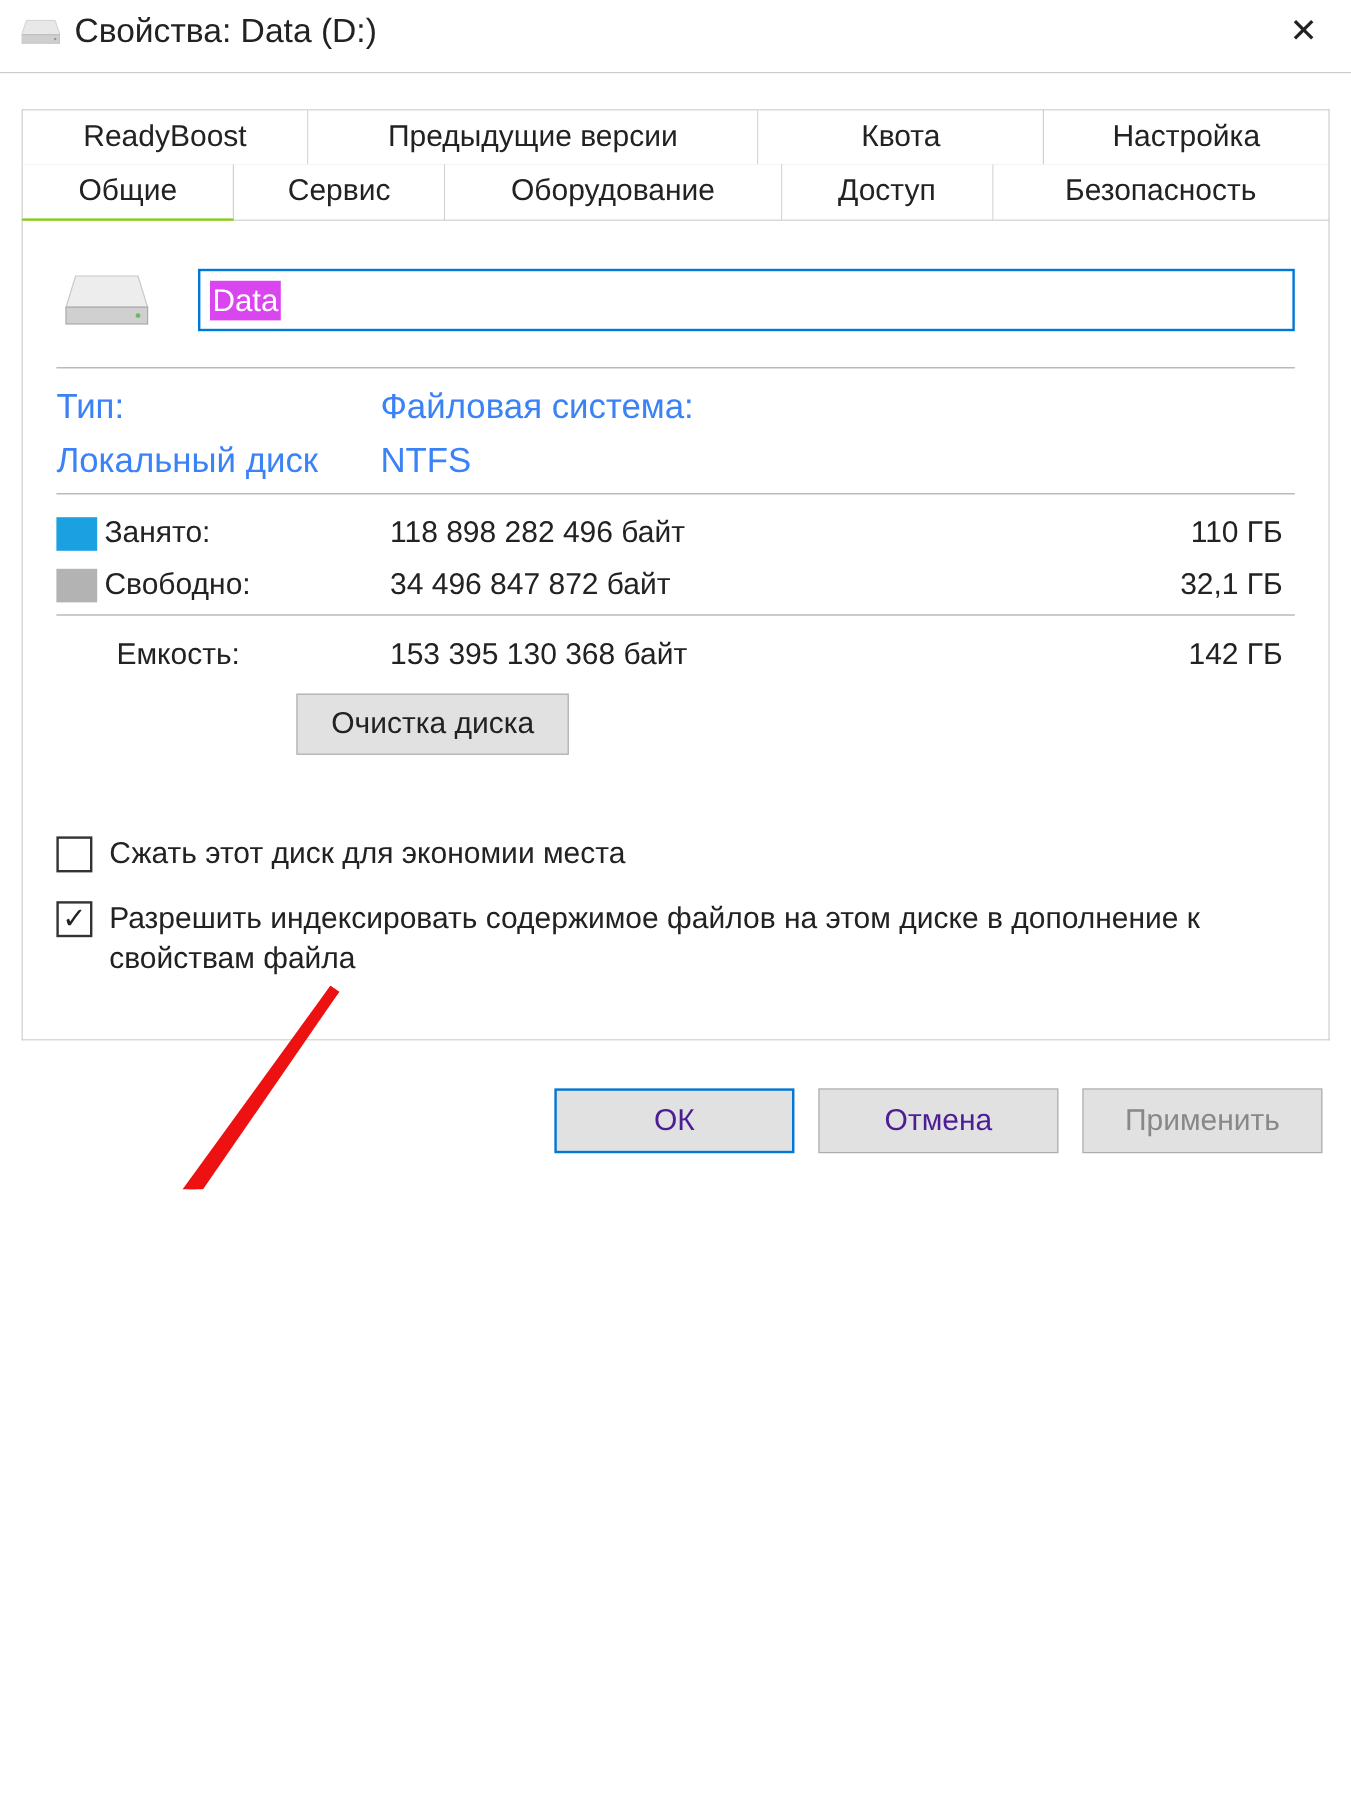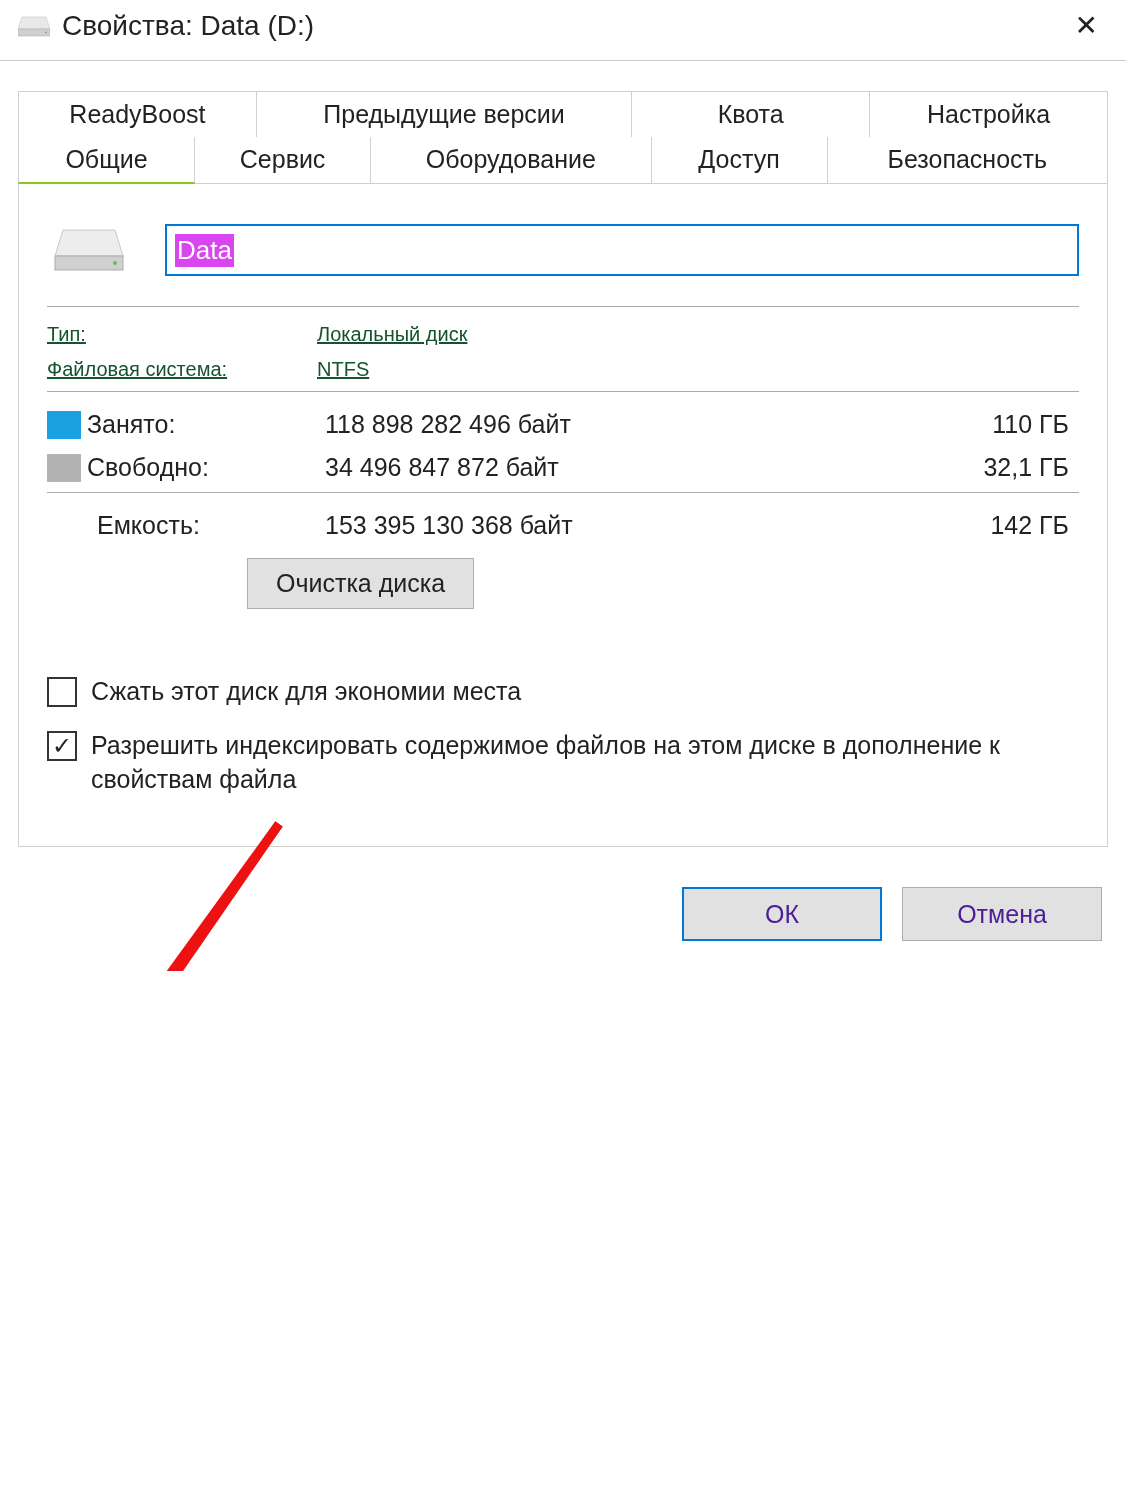--- a/index.html
+++ b/index.html
@@ -73,21 +73,21 @@
     display:flex; align-items:center;
   }
   .name-input .sel {
     background: #d946ef;
     color: #fff;
     padding: 1px 2px;
   }
 
   .sep { border: none; border-top: 1px solid #aaa; margin: 10px 0 16px 0; }
 
-  .kv { display: grid; grid-template-columns: 270px 1fr; row-gap: 12px; font-size:20px; color:#14532d;text-decoration:underline;}
+  .kv { display: grid; grid-template-columns: 270px 1fr; row-gap: 12px; font-size:29px; color:#3b82f6;}
 
   .space-grid {
     display: grid;
     grid-template-columns: 40px 210px 1fr 150px;
     row-gap: 14px;
     align-items: center;
     margin: 18px 0 6px 0;
     font-size:25px; color:#222;
   }
   .sw { width: 34px; height: 28px; }
@@ -200,22 +200,22 @@
       </span>
       <div class="name-input">
         <span class="sel">Data</span>
       </div>
     </div>
 
     <hr class="sep">
 
     <div class="kv">
       <div>Тип:</div>
+      <div>Файловая система:</div>
       <div>Локальный диск</div>
-      <div>Файловая система:</div>
       <div>NTFS</div>
     </div>
 
     <hr class="sep">
 
     <div class="space-grid">
       <div class="sw used"></div>
       <div>Занято:</div>
       <div class="bytes">118 898 282 496 байт</div>
       <div class="gb">110 ГБ</div>
@@ -262,13 +262,14 @@
         <div class="check-label"><span>Разрешить индексировать содержимое файлов на этом диске в дополнение к свойствам файла</span></div>
       </div>
     </div>
 
   </div>
 </div>
 
 <div class="btn-row">
   <div class="btn default">ОК</div>
   <div class="btn">Отмена</div>
+  <div class="btn disabled">Применить</div>
 </div>
 
 </body></html>

